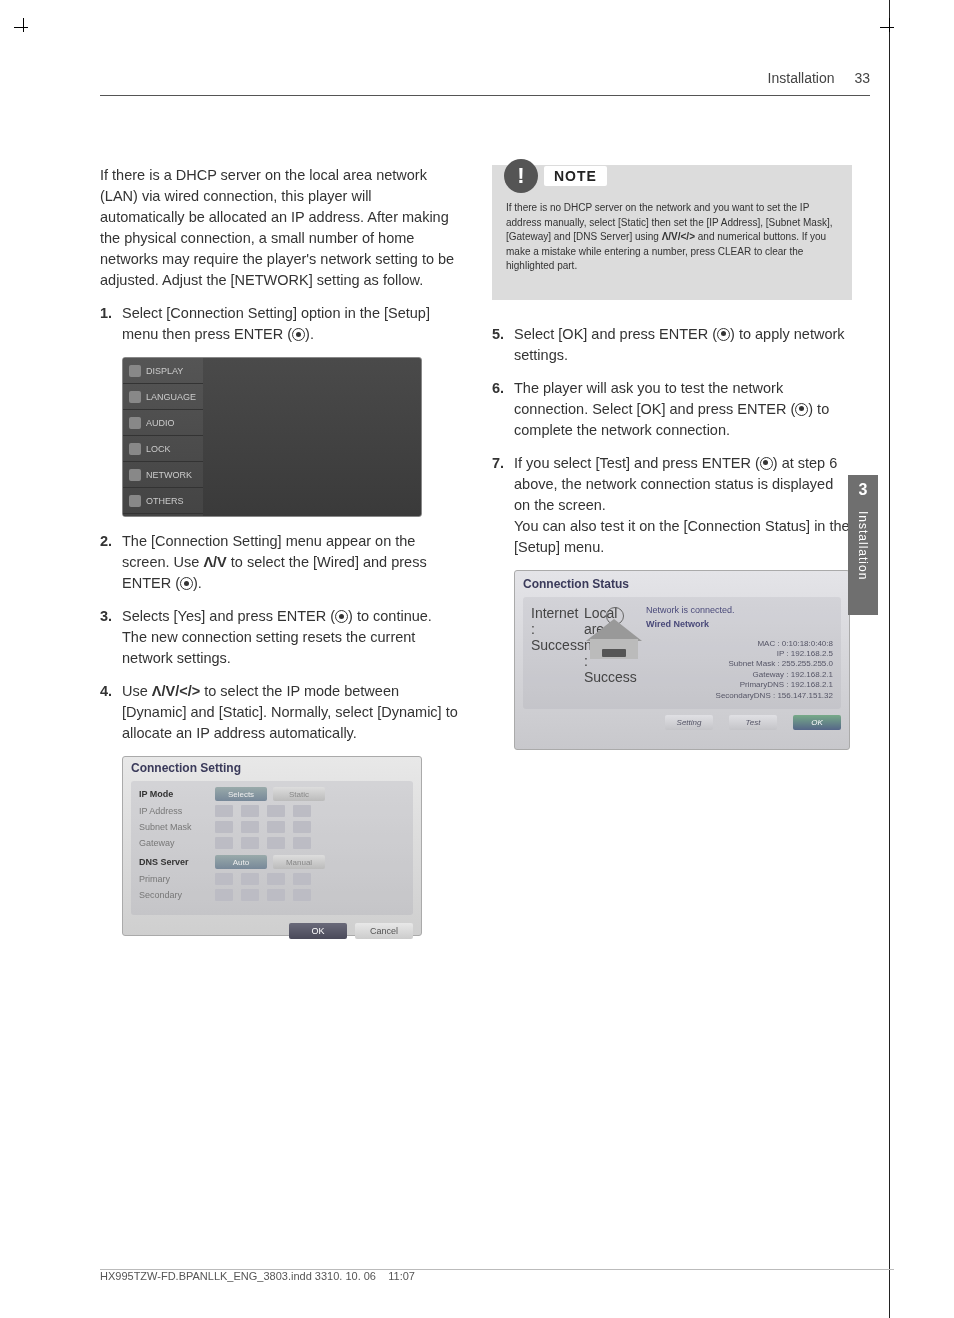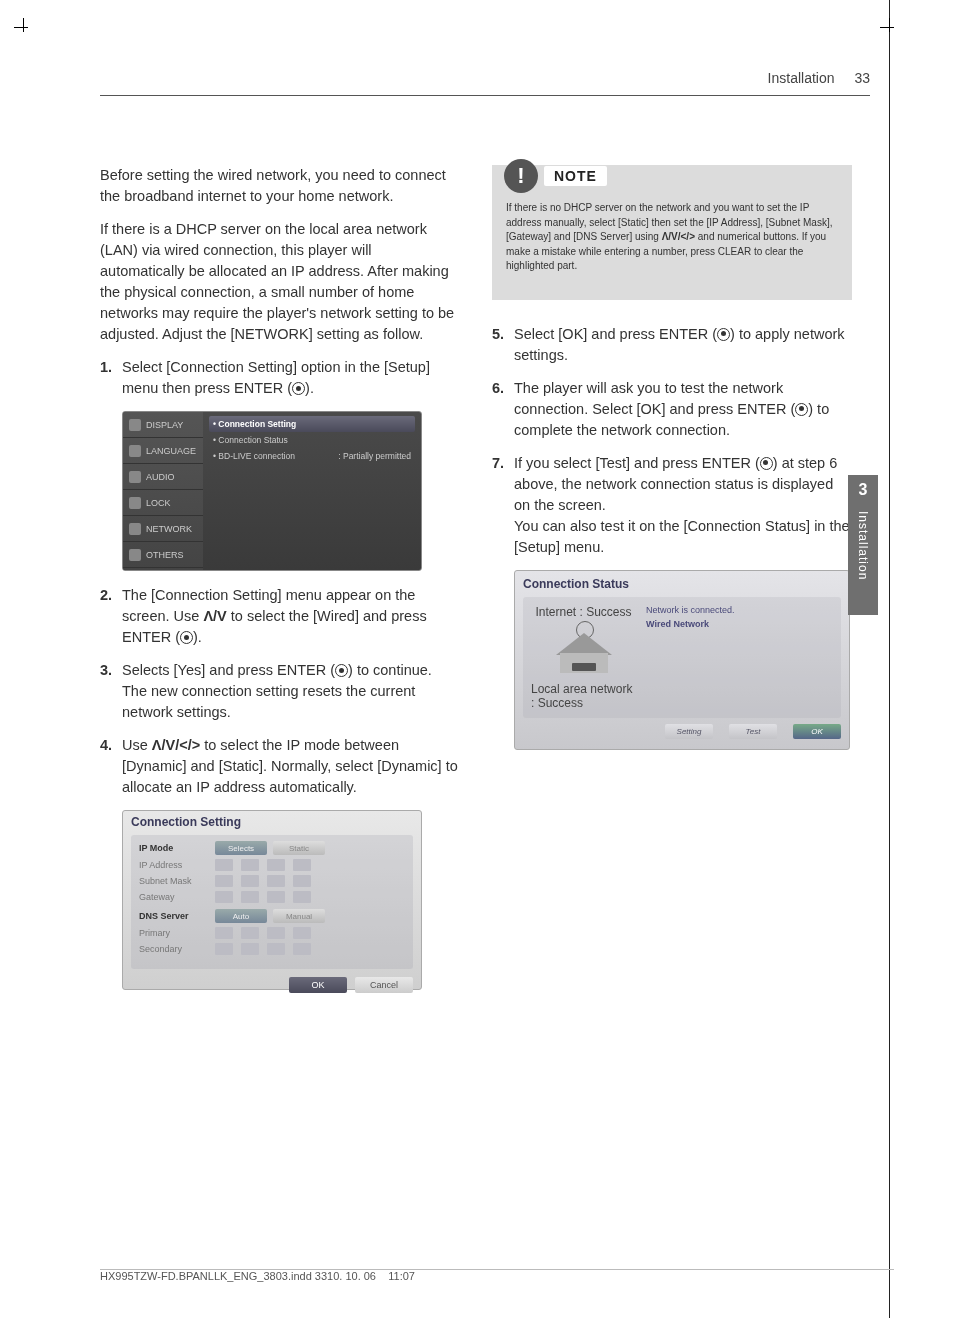--- a/index.html
+++ b/index.html
@@ -139,21 +139,21 @@
   .ss3 {
     width: 336px; height: 180px;
     background: linear-gradient(#e4e4e8,#c8c8cc);
     border: 1px solid #aaa; border-radius: 3px;
     margin: 8px 0 14px 22px;
     padding: 6px 8px;
     font-family: Arial;
   }
   .ss3 .title { font-size: 12px; font-weight: bold; color: #3a3a5a; margin-bottom: 6px; }
   .ss3 .body { display:flex; gap:10px; background: rgba(160,160,170,0.2); border-radius:3px; padding:8px;}
-  .ss3 .left { width: 105px; font-size: 12px; color:#444; display:flex; flex-direction:column; align-items:center; justify-content:space-between;}
+  .ss3 .left { width: 105px; font-size: 14px; color:#444; display:flex; flex-direction:row; align-items:flex-start; justify-content:space-between;}
   .ss3 .left .house {
     width: 60px; height: 55px; position: relative; margin: 4px 0;
   }
   .ss3 .left .house .globe { width:18px;height:18px;border:1.5px solid #666;border-radius:50%;position:absolute;left:22px;top:-2px;}
   .ss3 .left .house .roof { width:0;height:0;border-left:28px solid transparent;border-right:28px solid transparent;border-bottom:22px solid #999;position:absolute;top:10px;left:2px;}
   .ss3 .left .house .base { width:48px;height:20px;background:#bbb;position:absolute;top:30px;left:6px;}
   .ss3 .left .house .dev { width:24px;height:8px;background:#555;position:absolute;top:40px;left:18px;border-radius:1px;}
   .ss3 .right { flex:1; font-size:8px; color:#555;}
   .ss3 .right .msg { color:#4a4a7a; margin-bottom:4px; font-size: 9px;}
   .ss3 .right .type { color:#4a4a7a; font-weight:bold; margin-bottom:10px; font-size: 9px;}
@@ -208,21 +208,20 @@
 <div class="page">
   <div class="header-right">
     <span>Installation</span>
     <span class="pagenum">33</span>
   </div>
   <div class="header-line"></div>
 
   <div class="content">
 
     <div class="col">
-      <p>Before setting the wired network, you need to connect the broadband internet to your home network.</p>
       <p>If there is a DHCP server on the local area network (LAN) via wired connection, this player will automatically be allocated an IP address. After making the physical connection, a small number of home networks may require the player's network setting to be adjusted. Adjust the [NETWORK] setting as follow.</p>
 
       <ol>
         <li>
             <span class="num">1.</span>
             <span class="body"><span>Select [Connection Setting] option in the [Setup] menu then press ENTER (</span><span class="enter-icon"></span><span>).</span></span>
           </li>
       </ol>
 
       <div class="ss1">
@@ -243,34 +242,20 @@
               <span class="icon"></span>
               <span>LOCK</span>
             </div>
           <div class="item">
               <span class="icon"></span>
               <span>NETWORK</span>
             </div>
           <div class="item">
               <span class="icon"></span>
               <span>OTHERS</span>
-            </div>
-        </div>
-        <div class="main">
-          <div class="row sel">
-              <span>• Connection Setting</span>
-              <span></span>
-            </div>
-          <div class="row">
-              <span>• Connection Status</span>
-              <span></span>
-            </div>
-          <div class="row">
-              <span>• BD-LIVE connection</span>
-              <span>: Partially permitted</span>
             </div>
         </div>
       </div>
 
       <ol>
         <li>
             <span class="num">2.</span>
             <span class="body"><span>The [Connection Setting] menu appear on the screen. Use </span><span class="arrow-sym">Λ/V</span><span> to select the [Wired] and press ENTER (</span><span class="enter-icon"></span><span>).</span></span>
           </li>
         <li>
@@ -372,20 +357,28 @@
               <div class="globe"></div>
                 <div class="roof"></div>
                 <div class="base"></div>
                 <div class="dev"></div>
             </div>
             <div>Local area network : Success</div>
           </div>
           <div class="right">
             <div class="msg">Network is connected.</div>
             <div class="type">Wired Network</div>
+            <div class="kv">
+              <div>MAC : 0:10:18:0:40:8</div>
+              <div>IP : 192.168.2.5</div>
+              <div>Subnet Mask : 255.255.255.0</div>
+              <div>Gateway : 192.168.2.1</div>
+              <div>PrimaryDNS : 192.168.2.1</div>
+              <div>SecondaryDNS : 156.147.151.32</div>
+            </div>
           </div>
         </div>
         <div class="footer">
           <div class="fbtn">Setting</div>
           <div class="fbtn">Test</div>
           <div class="fbtn active">OK</div>
         </div>
       </div>
     </div>
   </div>

